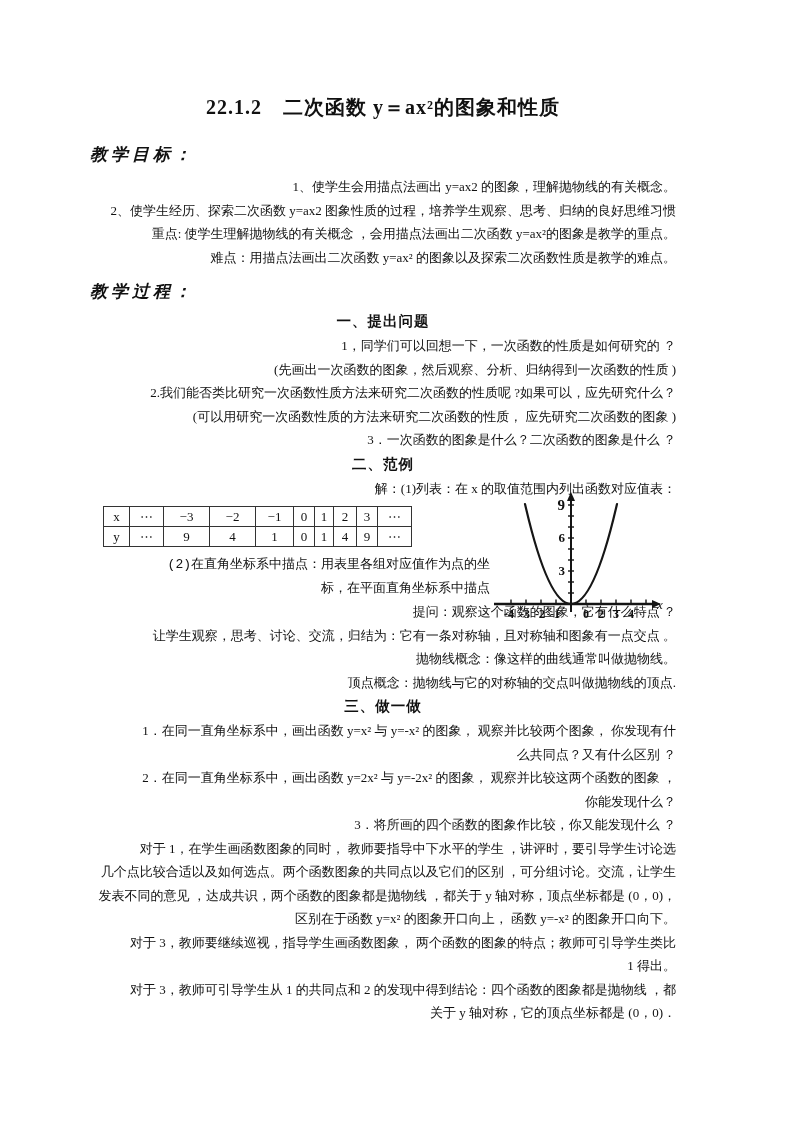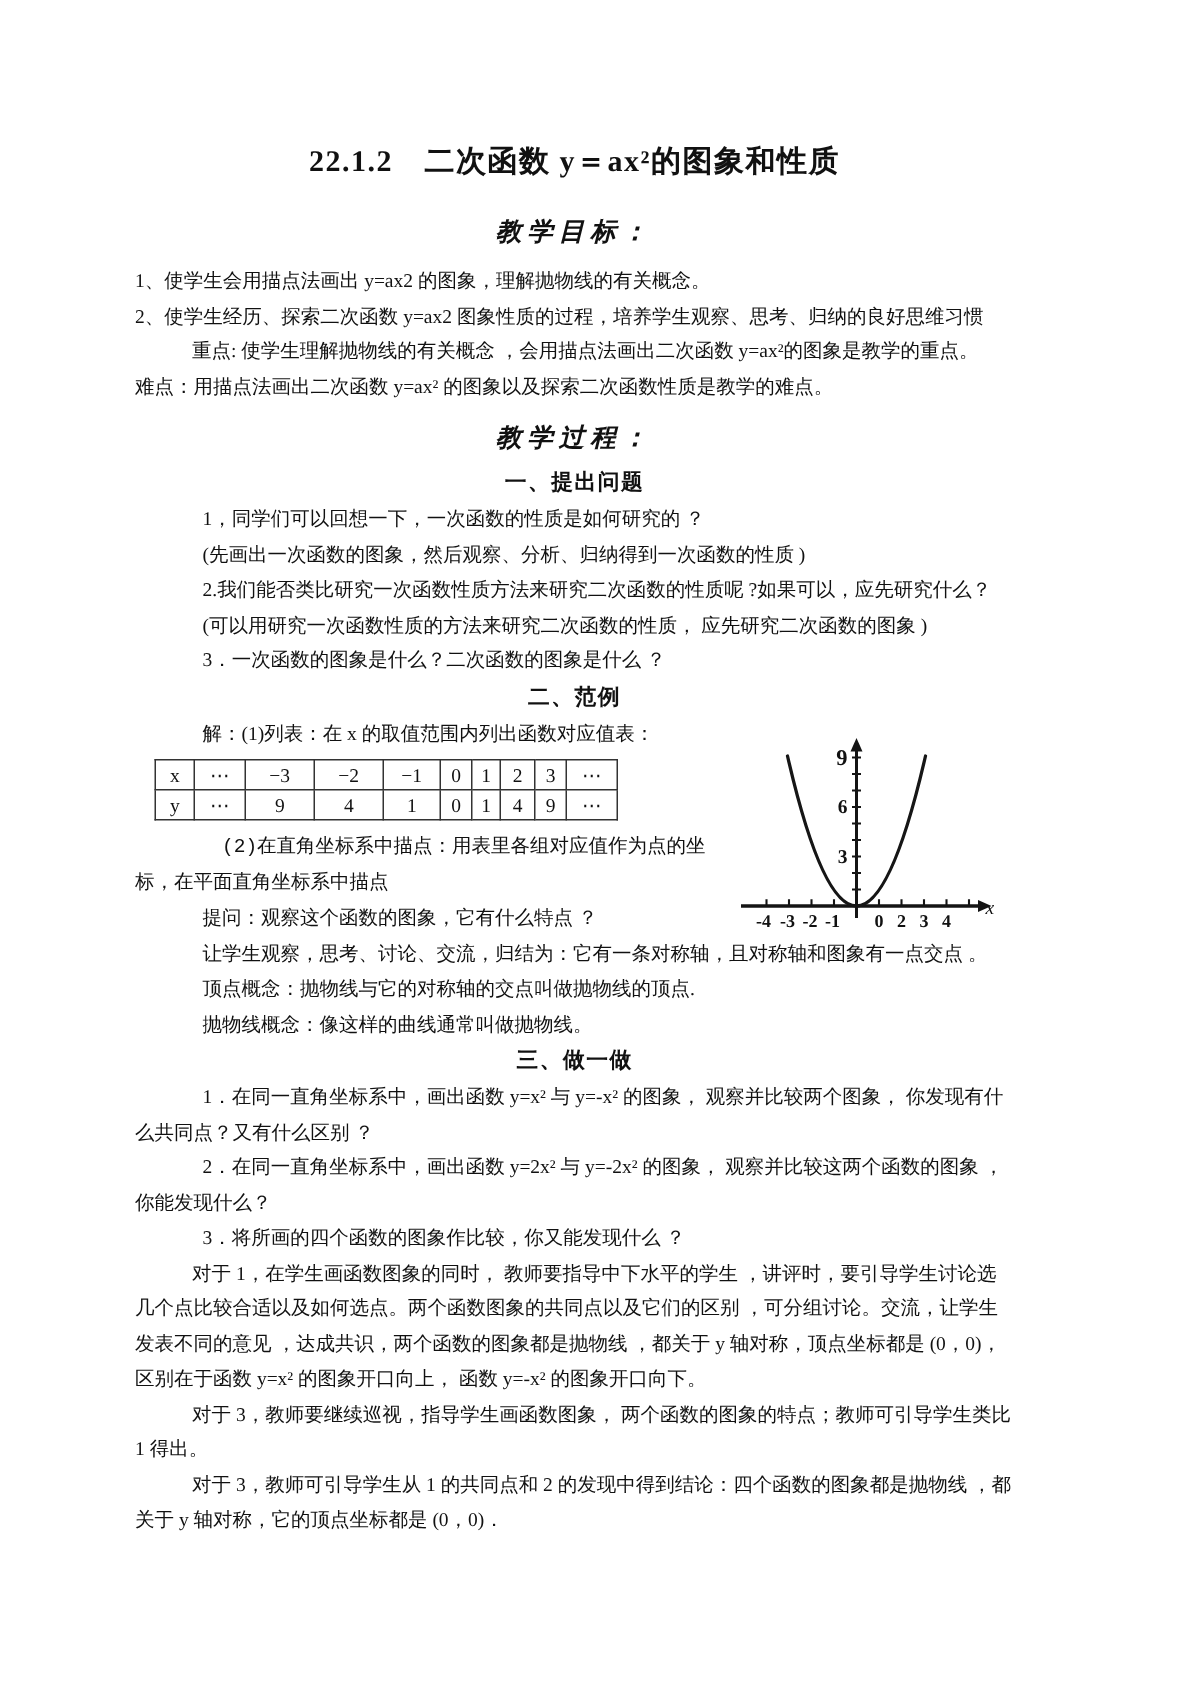--- a/index.html
+++ b/index.html
@@ -7,27 +7,27 @@
     position:relative;width:794px;height:1123px;background:#fff;color:#111;
     font-family:"Liberation Serif","DejaVu Serif",serif;overflow:hidden;padding-left:20px;
   }
   .doc{position:absolute;left:90px;top:94px;width:586px;}
   .title{
     text-align:center;font-size:20px;font-weight:bold;letter-spacing:1px;
     margin:0 0 22px 0;font-family:"Liberation Serif","DejaVu Serif",serif;
   }
   .shead{
     font-size:17px;font-weight:bold;font-style:italic;letter-spacing:4px;
-    margin:11px 0 9px 0;font-family:"DejaVu Serif","Liberation Serif",serif;text-align:center;
+    margin:11px 0 9px 0;font-family:"DejaVu Serif","Liberation Serif",serif;
   }
   .bhead{
     font-size:14.5px;font-weight:bold;margin:3px 0 3px 0;
     font-family:"Liberation Sans","DejaVu Sans",sans-serif;letter-spacing:1px;text-align:center;
   }
-  p{font-size:13px;line-height:23.5px;margin:0;}
+  p{font-size:13px;line-height:23.5px;margin:0;text-align:right;}
   .ind{text-indent:45px;}
   .ind2{text-indent:38px;}
   .step2{width:400px;text-indent:58px;font-family:Liberation Mono, monospace;}
   .vtable{border-collapse:collapse;margin:6px 0 6px 13px;}
   .vtable td{
     border:1px solid #333;text-align:center;font-size:13px;height:19px;
     padding:0 2px;font-family:"Liberation Serif","DejaVu Serif",serif;
   }
   .graph{position:absolute;left:490px;top:487px;width:175px;height:140px;margin:0;}
   .graph svg{display:block;width:100%;height:100%;}
@@ -97,22 +97,22 @@
         <td>4</td>
         <td>9</td>
         <td>⋯</td>
       </tr>
     </tbody>
       </table>
 
     <p class="step2">(2)在直角坐标系中描点：用表里各组对应值作为点的坐标，在平面直角坐标系中描点</p>
     <p class="ind">提问：观察这个函数的图象，它有什么特点 ？</p>
     <p class="ind">让学生观察，思考、讨论、交流，归结为：它有一条对称轴，且对称轴和图象有一点交点  。</p>
+    <p class="ind">抛物线概念：像这样的曲线通常叫做抛物线。</p>
     <p class="ind">顶点概念：抛物线与它的对称轴的交点叫做抛物线的顶点.</p>
-    <p class="ind">抛物线概念：像这样的曲线通常叫做抛物线。</p>
 
     <h3 class="bhead">三、做一做</h3>
     <p class="ind">1．在同一直角坐标系中，画出函数 y=x² 与 y=-x² 的图象， 观察并比较两个图象， 你发现有什么共同点？又有什么区别 ？</p>
     <p class="ind">2．在同一直角坐标系中，画出函数 y=2x² 与 y=-2x² 的图象， 观察并比较这两个函数的图象 ，你能发现什么？</p>
     <p class="ind">3．将所画的四个函数的图象作比较，你又能发现什么 ？</p>
     <p class="ind2">对于 1，在学生画函数图象的同时， 教师要指导中下水平的学生 ，讲评时，要引导学生讨论选几个点比较合适以及如何选点。两个函数图象的共同点以及它们的区别 ，可分组讨论。交流，让学生发表不同的意见 ，达成共识，两个函数的图象都是抛物线 ，都关于 y 轴对称，顶点坐标都是 (0，0)， 区别在于函数 y=x² 的图象开口向上， 函数 y=-x² 的图象开口向下。</p>
     <p class="ind2">对于 3，教师要继续巡视，指导学生画函数图象， 两个函数的图象的特点；教师可引导学生类比 1 得出。</p>
     <p class="ind2">对于 3，教师可引导学生从 1 的共同点和 2 的发现中得到结论：四个函数的图象都是抛物线 ，都关于 y 轴对称，它的顶点坐标都是 (0，0)．</p>
 
   </div>

